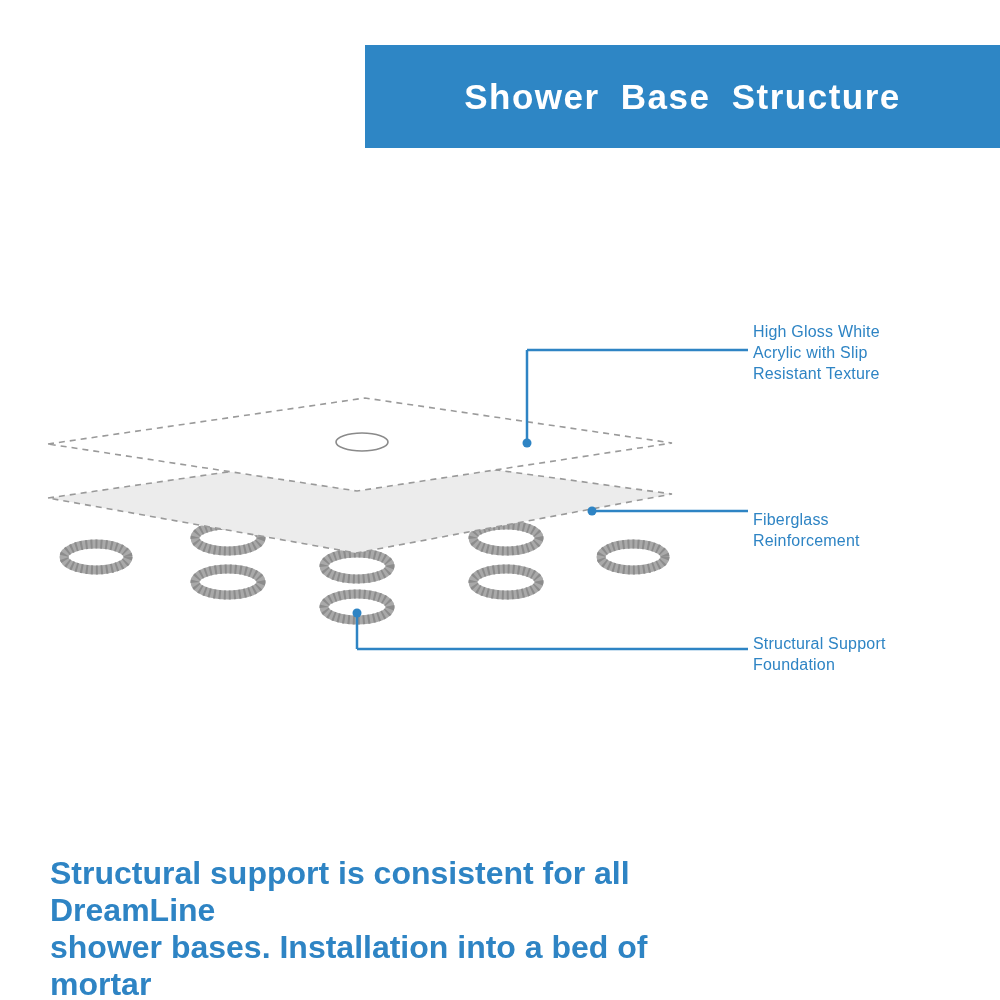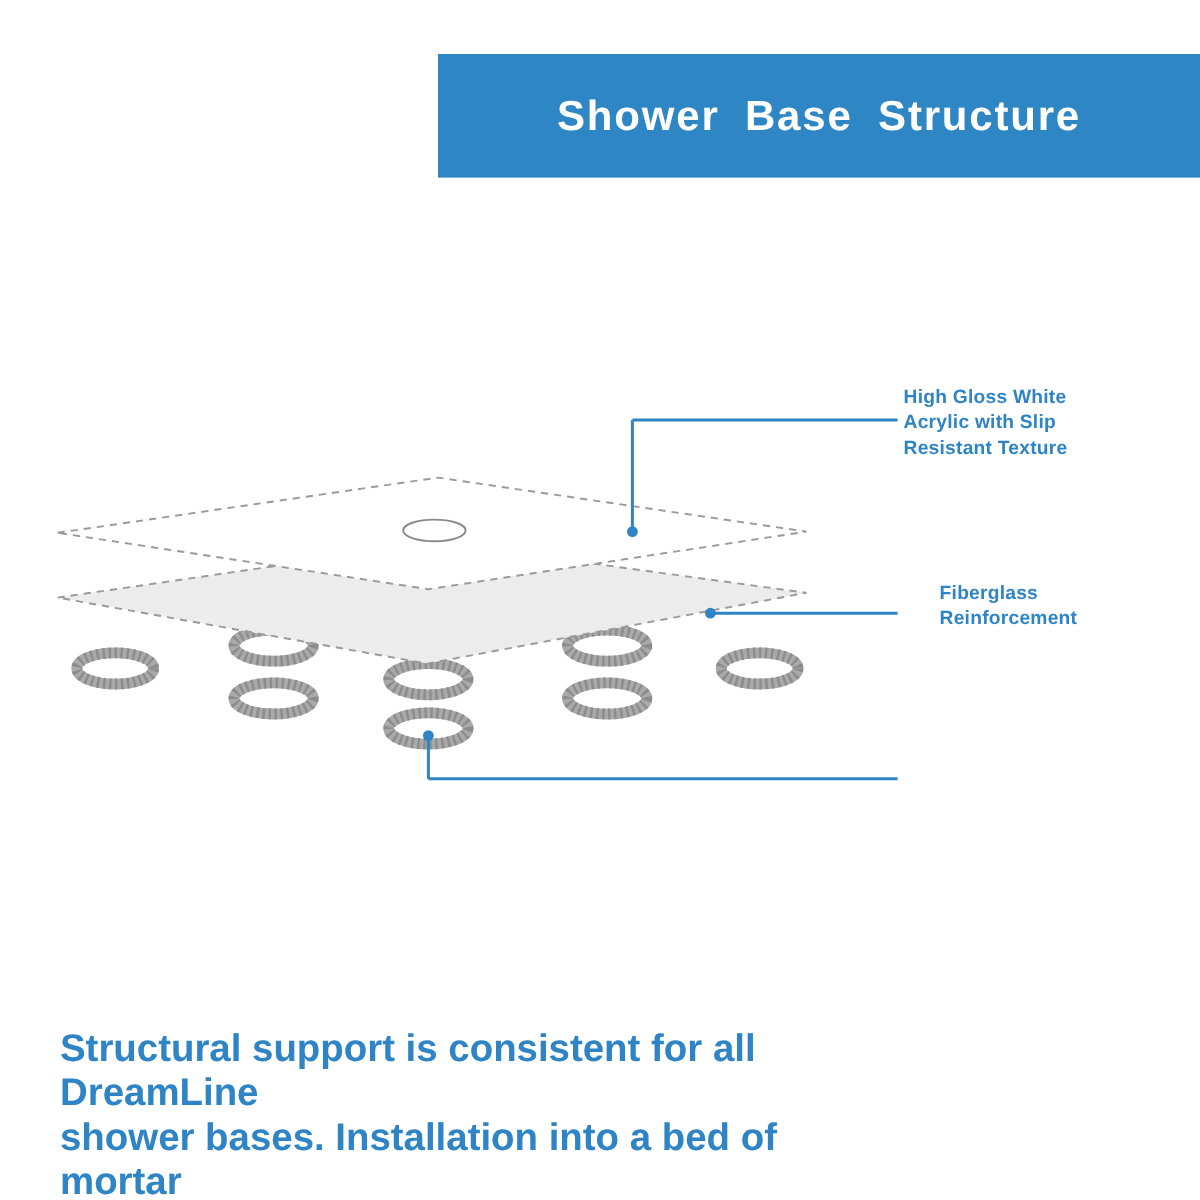--- a/index.html
+++ b/index.html
@@ -34,28 +34,28 @@
     position: absolute;
     left: 0;
     top: 0;
     width: 1000px;
     height: 1000px;
   }
   .label {
     position: absolute;
     color: #2e84c4;
     font-size: 16px;
-    font-weight: bold;
+    font-weight: normal;
     line-height: 21px;
     letter-spacing: 0.2px;
     white-space: pre-line;
     width: 180px;
   }
   .label-acrylic    { left: 753px; top: 321px; }
-  .label-fiberglass { left: 753px; top: 484px; margin-left: 30px; }
+  .label-fiberglass { left: 753px; top: 509px; }
   .label-support    { left: 753px; top: 633px; }
   .footer {
     position: absolute;
     left: 50px;
     top: 855px;
     width: 640px;
     color: #2e84c4;
     font-size: 32px;
     font-weight: bold;
     line-height: 37px;
@@ -128,18 +128,20 @@
       <line x1="357" y1="649" x2="748" y2="649"></line>
     </g>
     <circle cx="357" cy="613" r="4.5" fill="#2e84c4"></circle>
   </svg>
 
   <div class="label label-acrylic">High Gloss White
 Acrylic with Slip
 Resistant Texture</div>
   <div class="label label-fiberglass">Fiberglass
 Reinforcement</div>
+  <div class="label label-support">Structural Support
+Foundation</div>
 
   <div class="footer">Structural support is consistent for all DreamLine
 shower bases. Installation into a bed of mortar
 is required.</div>
 
 </div>
 
 </body></html>

